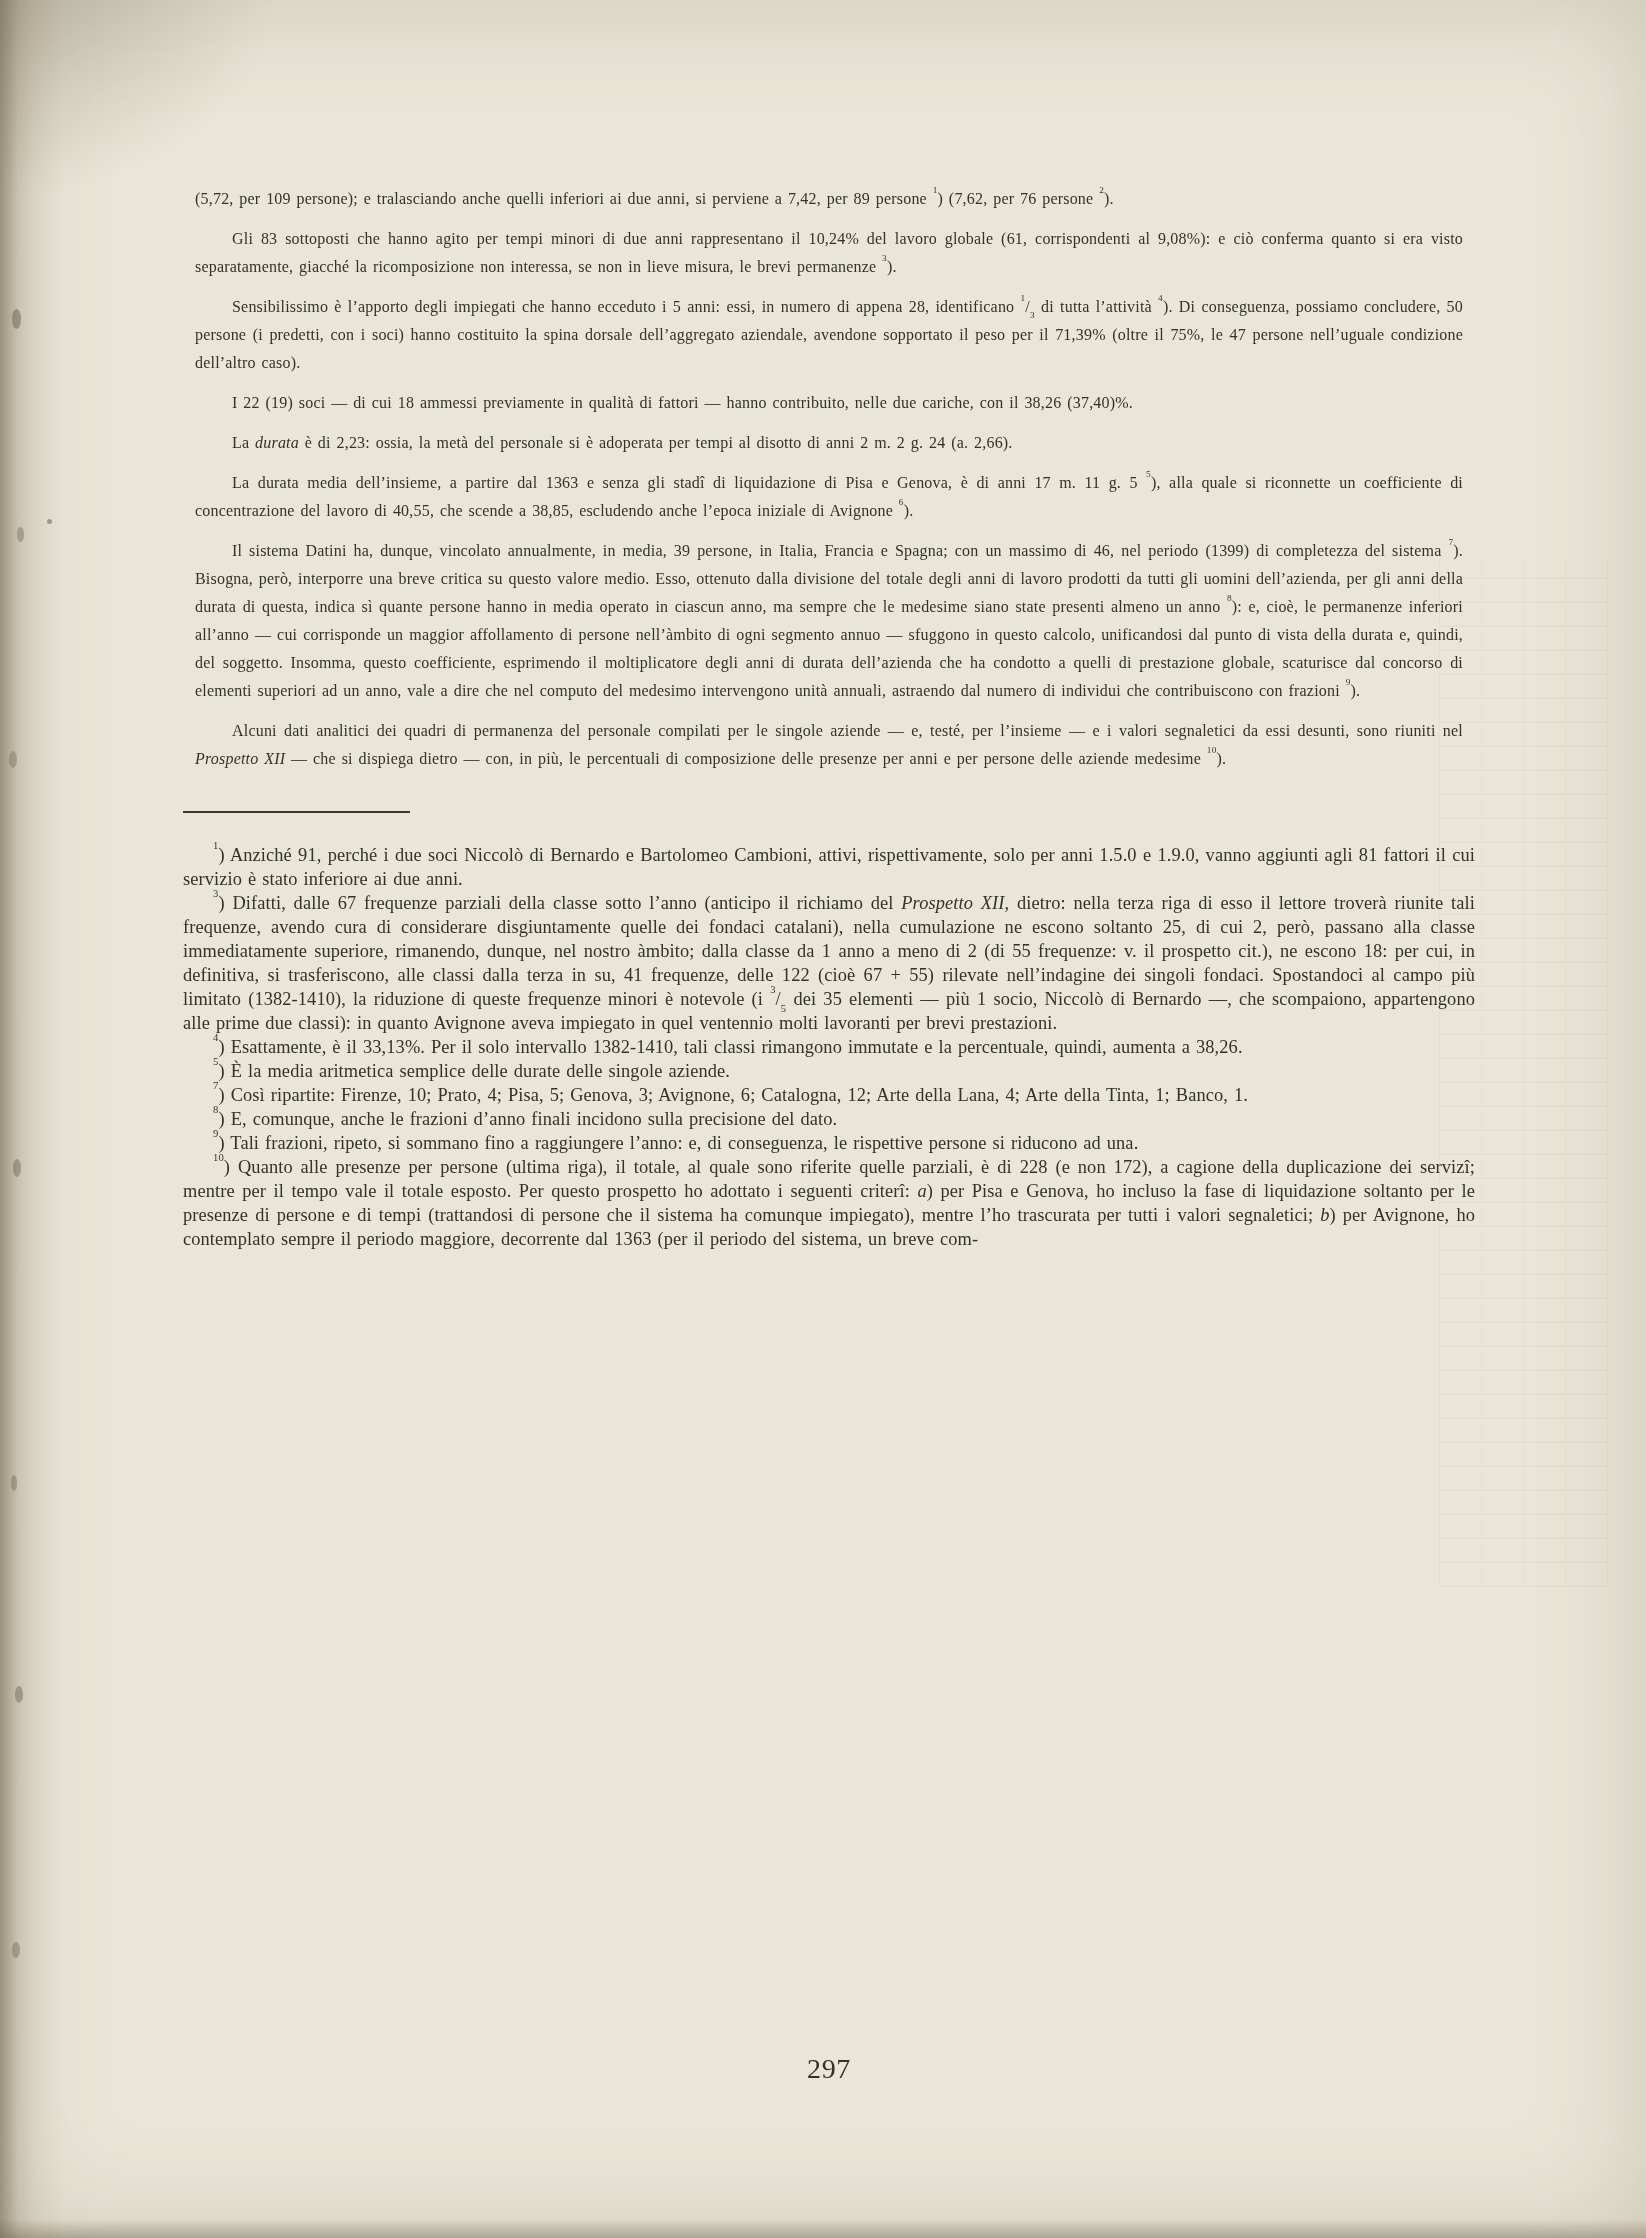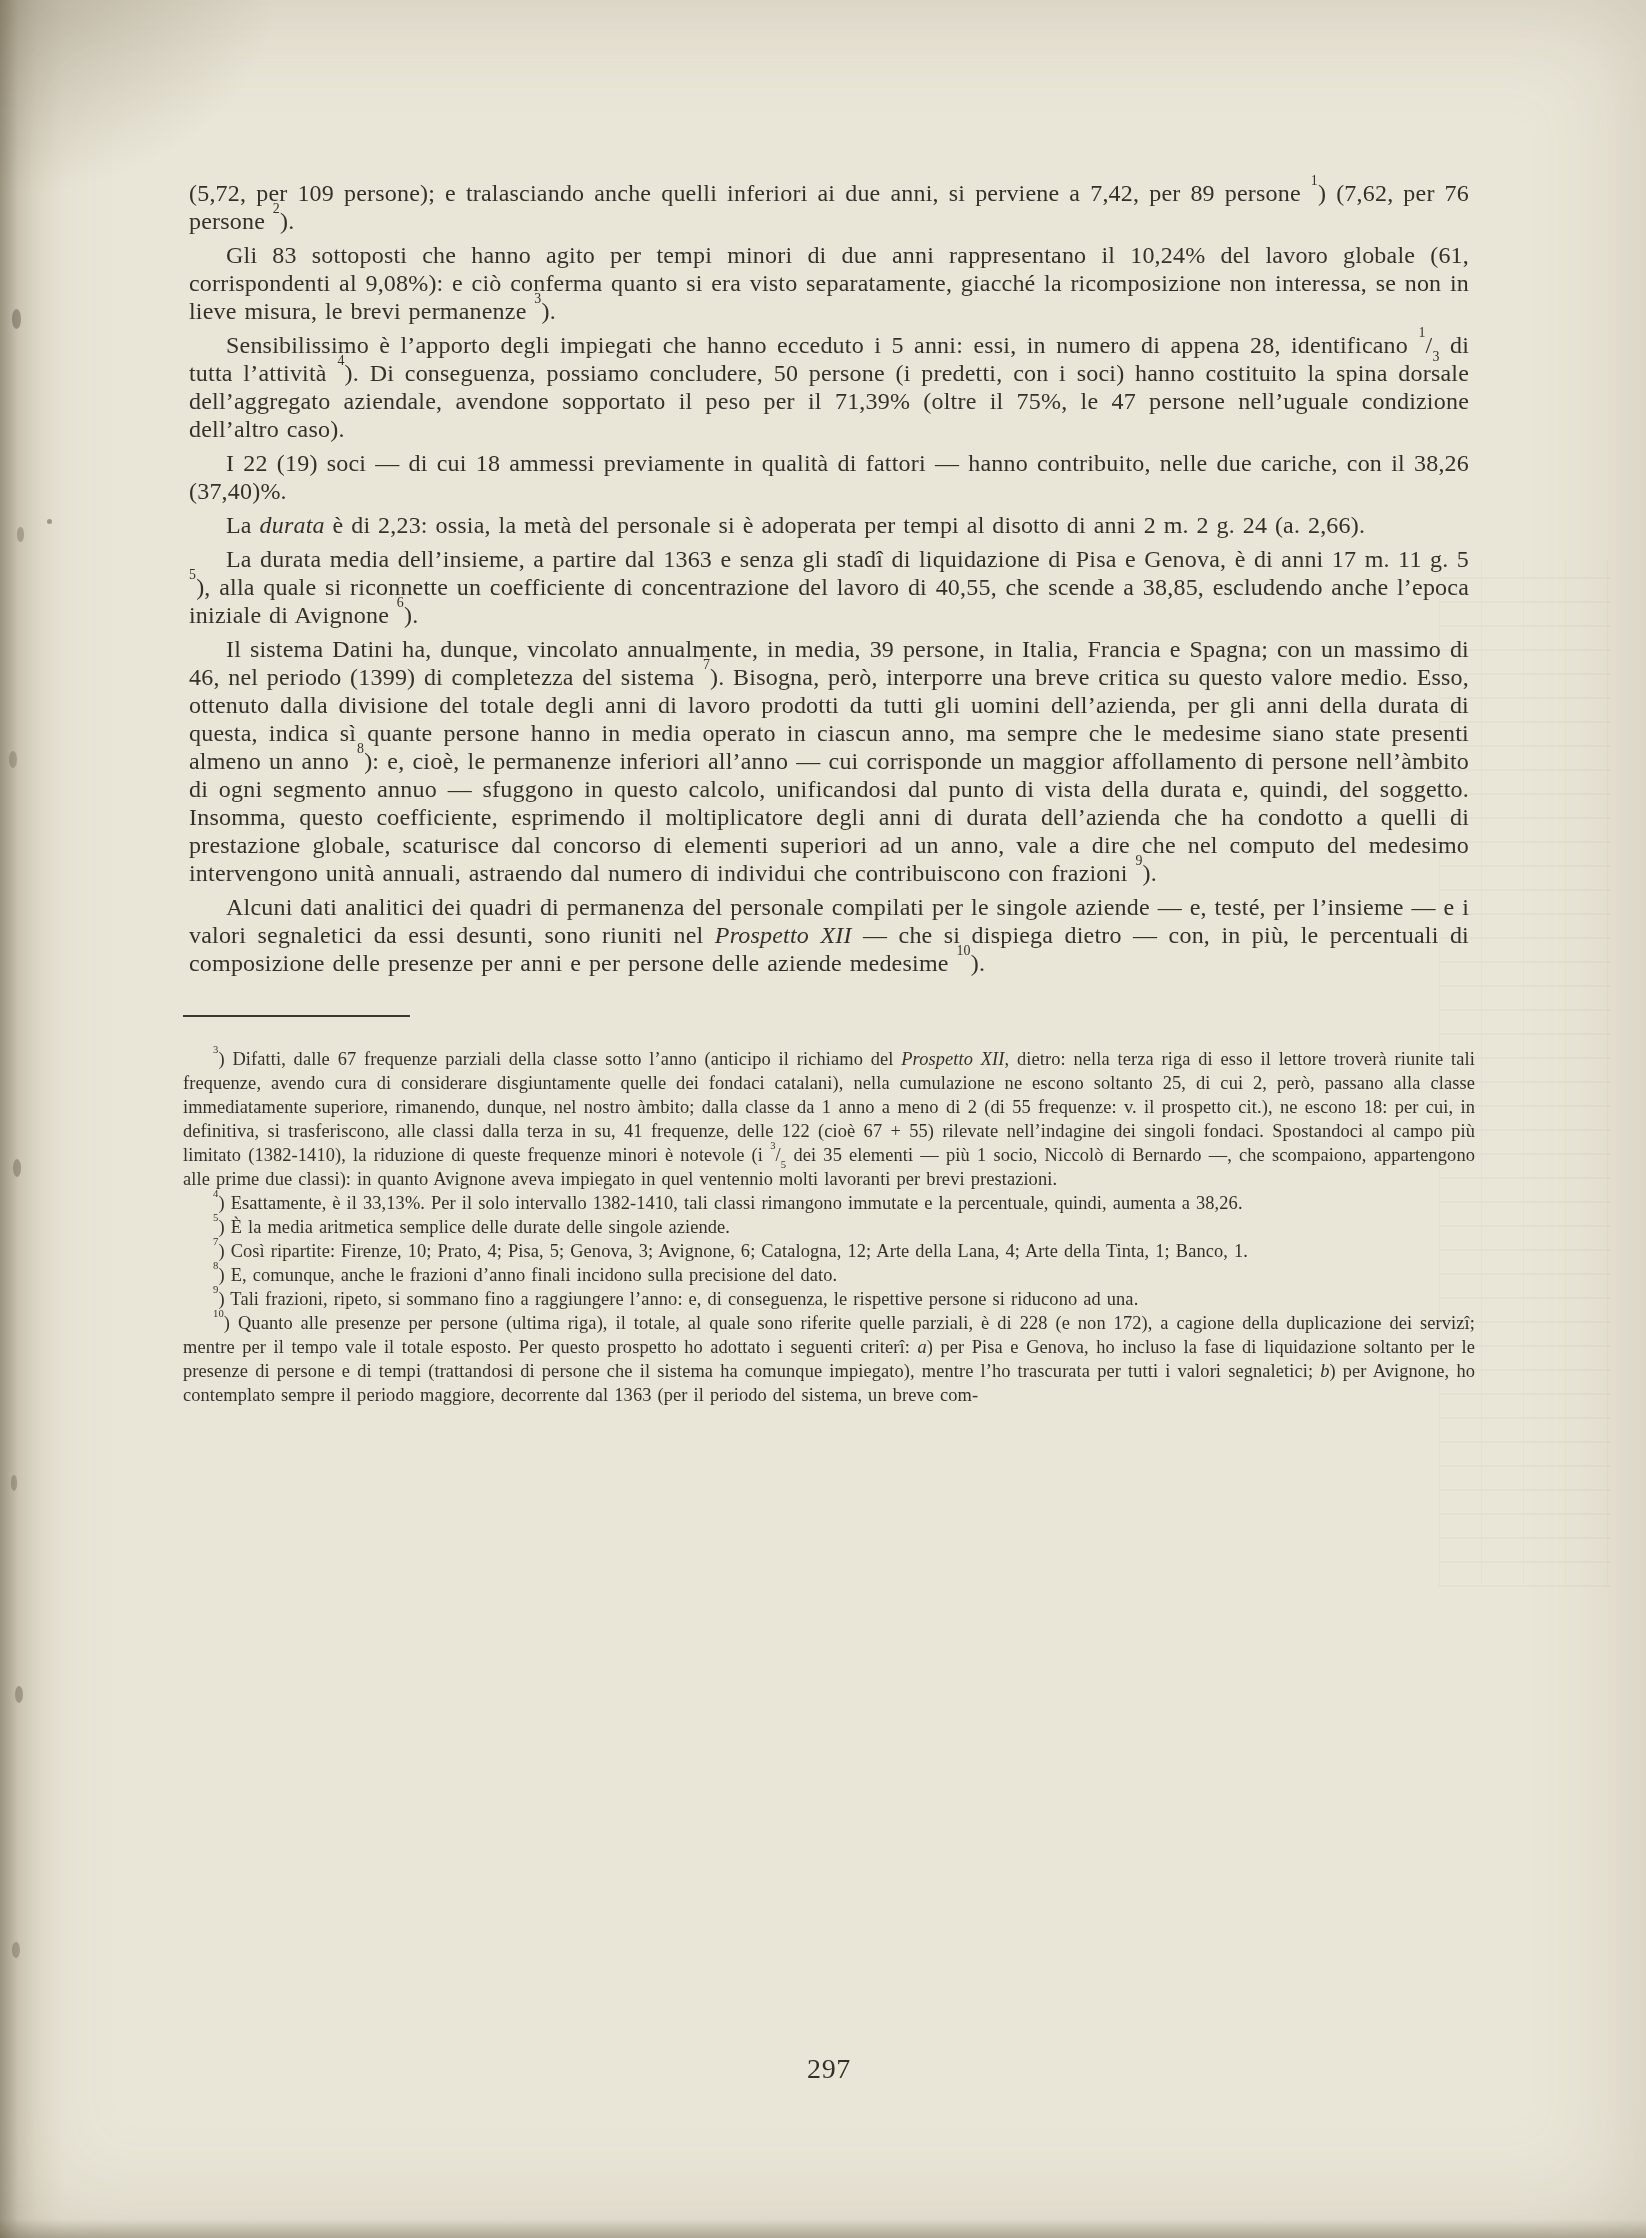--- a/index.html
+++ b/index.html
@@ -68,22 +68,22 @@
     z-index: 1;
   }
   .text-col {
     position: absolute;
     left: 183px;
     top: 173px;
     width: 1292px;
     z-index: 4;
   }
   .p {
-    margin: 6px;
-    font-size: 24px;
+    margin: 12px;
+    font-size: 16px;
     line-height: 28px;
     text-align: justify;
     text-indent: 37px;
     letter-spacing: 0.2px;
     word-spacing: 1.6px;
   }
   .p.no-indent { text-indent: 0; }
   .p sup, .fn sup {
     font-size: 0.58em;
     line-height: 0;
@@ -147,20 +147,21 @@
     <p class="p">Gli 83 sottoposti che hanno agito per tempi minori di due anni rappresentano il 10,24% del lavoro globale (61, corrispondenti al 9,08%): e ciò conferma quanto si era visto separatamente, giacché la ricomposizione non interessa, se non in lieve misura, le brevi permanenze <sup>3</sup>).</p>
     <p class="p">Sensibilissimo è l’apporto degli impiegati che hanno ecceduto i 5 anni: essi, in numero di appena 28, identificano <sup>1</sup>/<sub>3</sub> di tutta l’attività <sup>4</sup>). Di conseguenza, possiamo concludere, 50 persone (i predetti, con i soci) hanno costituito la spina dorsale dell’aggregato aziendale, avendone sopportato il peso per il 71,39% (oltre il 75%, le 47 persone nell’uguale condizione dell’altro caso).</p>
     <p class="p">I 22 (19) soci — di cui 18 ammessi previamente in qualità di fattori — hanno contribuito, nelle due cariche, con il 38,26 (37,40)%.</p>
     <p class="p">La <i>durata</i> è di 2,23: ossia, la metà del personale si è adoperata per tempi al disotto di anni 2 m. 2 g. 24 (a. 2,66).</p>
     <p class="p">La durata media dell’insieme, a partire dal 1363 e senza gli stadî di liquidazione di Pisa e Genova, è di anni 17 m. 11 g. 5 <sup>5</sup>), alla quale si riconnette un coefficiente di concentrazione del lavoro di 40,55, che scende a 38,85, escludendo anche l’epoca iniziale di Avignone <sup>6</sup>).</p>
     <p class="p">Il sistema Datini ha, dunque, vincolato annualmente, in media, 39 persone, in Italia, Francia e Spagna; con un massimo di 46, nel periodo (1399) di completezza del sistema <sup>7</sup>). Bisogna, però, interporre una breve critica su questo valore medio. Esso, ottenuto dalla divisione del totale degli anni di lavoro prodotti da tutti gli uomini dell’azienda, per gli anni della durata di questa, indica sì quante persone hanno in media operato in ciascun anno, ma sempre che le medesime siano state presenti almeno un anno <sup>8</sup>): e, cioè, le permanenze inferiori all’anno — cui corrisponde un maggior affollamento di persone nell’àmbito di ogni segmento annuo — sfuggono in questo calcolo, unificandosi dal punto di vista della durata e, quindi, del soggetto. Insomma, questo coefficiente, esprimendo il moltiplicatore degli anni di durata dell’azienda che ha condotto a quelli di prestazione globale, scaturisce dal concorso di elementi superiori ad un anno, vale a dire che nel computo del medesimo intervengono unità annuali, astraendo dal numero di individui che contribuiscono con frazioni <sup>9</sup>).</p>
     <p class="p">Alcuni dati analitici dei quadri di permanenza del personale compilati per le singole aziende — e, testé, per l’insieme — e i valori segnaletici da essi desunti, sono riuniti nel <i>Prospetto XII</i> — che si dispiega dietro — con, in più, le percentuali di composizione delle presenze per anni e per persone delle aziende medesime <sup>10</sup>).</p>
 
     <hr class="fn-rule">
 
+    <p class="fn"><sup>1</sup>) Anziché 91, perché i due soci Niccolò di Bernardo e Bartolomeo Cambioni, attivi, rispettivamente, solo per anni 1.5.0 e 1.9.0, vanno aggiunti agli 81 fattori il cui servizio è stato inferiore ai due anni.</p>
     <p class="fn"><sup>3</sup>) Difatti, dalle 67 frequenze parziali della classe sotto l’anno (anticipo il richiamo del <i>Prospetto XII</i>, dietro: nella terza riga di esso il lettore troverà riunite tali frequenze, avendo cura di considerare disgiuntamente quelle dei fondaci catalani), nella cumulazione ne escono soltanto 25, di cui 2, però, passano alla classe immediatamente superiore, rimanendo, dunque, nel nostro àmbito; dalla classe da 1 anno a meno di 2 (di 55 frequenze: v. il prospetto cit.), ne escono 18: per cui, in definitiva, si trasferiscono, alle classi dalla terza in su, 41 frequenze, delle 122 (cioè 67 + 55) rilevate nell’indagine dei singoli fondaci. Spostandoci al campo più limitato (1382-1410), la riduzione di queste frequenze minori è notevole (i <sup>3</sup>/<sub>5</sub> dei 35 elementi — più 1 socio, Niccolò di Bernardo —, che scompaiono, appartengono alle prime due classi): in quanto Avignone aveva impiegato in quel ventennio molti lavoranti per brevi prestazioni.</p>
     <p class="fn"><sup>4</sup>) Esattamente, è il 33,13%. Per il solo intervallo 1382-1410, tali classi rimangono immutate e la percentuale, quindi, aumenta a 38,26.</p>
     <p class="fn"><sup>5</sup>) È la media aritmetica semplice delle durate delle singole aziende.</p>
     <p class="fn"><sup>7</sup>) Così ripartite: Firenze, 10; Prato, 4; Pisa, 5; Genova, 3; Avignone, 6; Catalogna, 12; Arte della Lana, 4; Arte della Tinta, 1; Banco, 1.</p>
     <p class="fn"><sup>8</sup>) E, comunque, anche le frazioni d’anno finali incidono sulla precisione del dato.</p>
     <p class="fn"><sup>9</sup>) Tali frazioni, ripeto, si sommano fino a raggiungere l’anno: e, di conseguenza, le rispettive persone si riducono ad una.</p>
     <p class="fn"><sup>10</sup>) Quanto alle presenze per persone (ultima riga), il totale, al quale sono riferite quelle parziali, è di 228 (e non 172), a cagione della duplicazione dei servizî; mentre per il tempo vale il totale esposto. Per questo prospetto ho adottato i seguenti criterî: <i>a</i>) per Pisa e Genova, ho incluso la fase di liquidazione soltanto per le presenze di persone e di tempi (trattandosi di persone che il sistema ha comunque impiegato), mentre l’ho trascurata per tutti i valori segnaletici; <i>b</i>) per Avignone, ho contemplato sempre il periodo maggiore, decorrente dal 1363 (per il periodo del sistema, un breve com-</p>
 
   </div>
 

